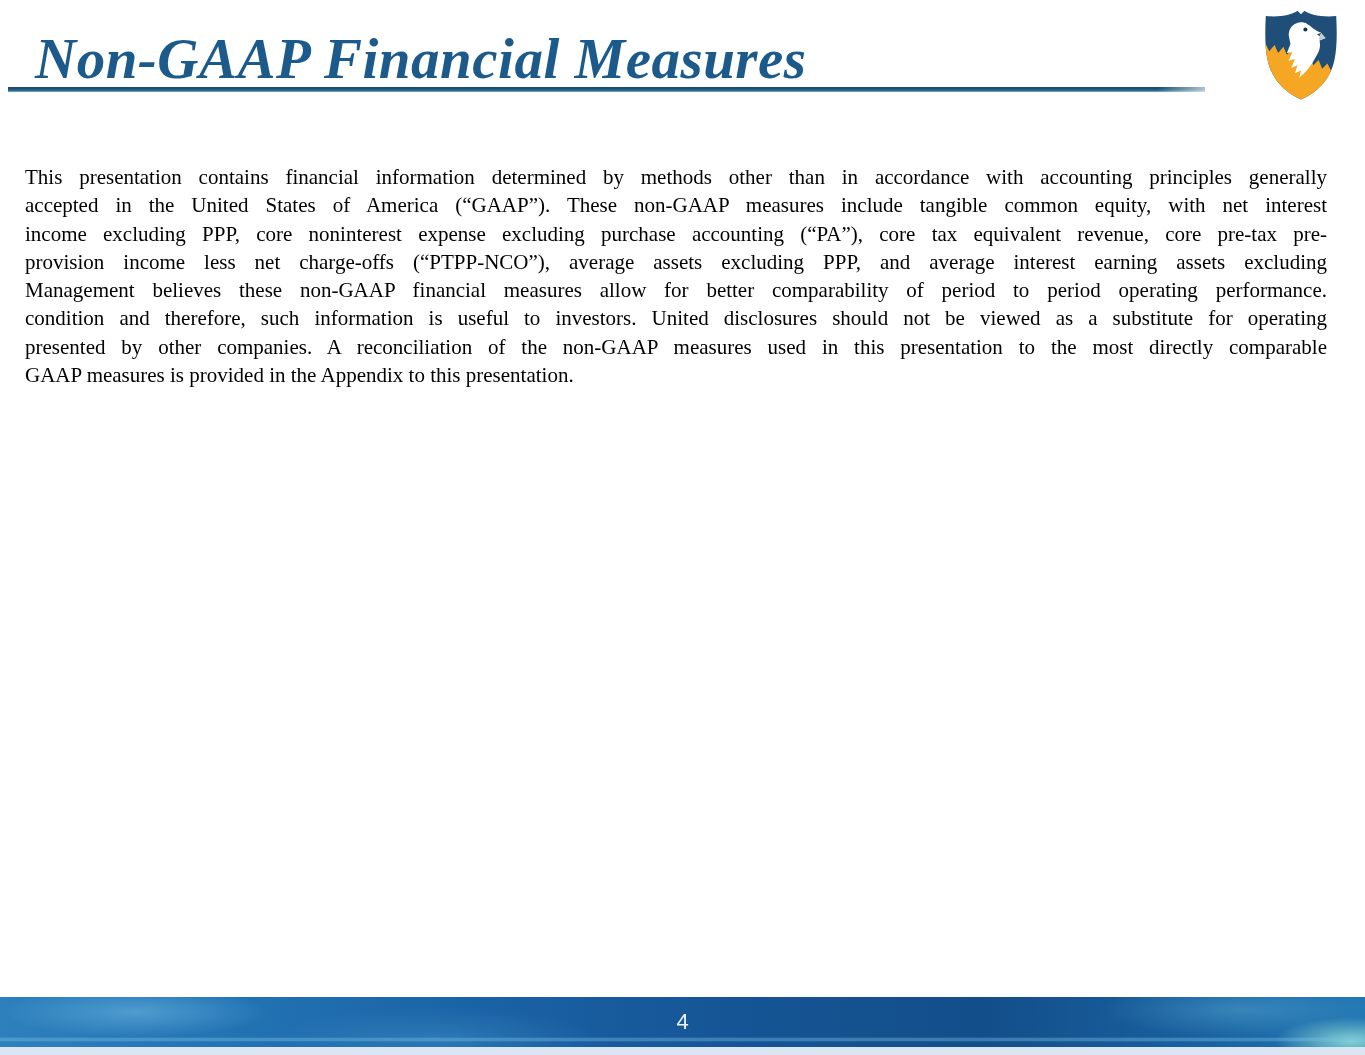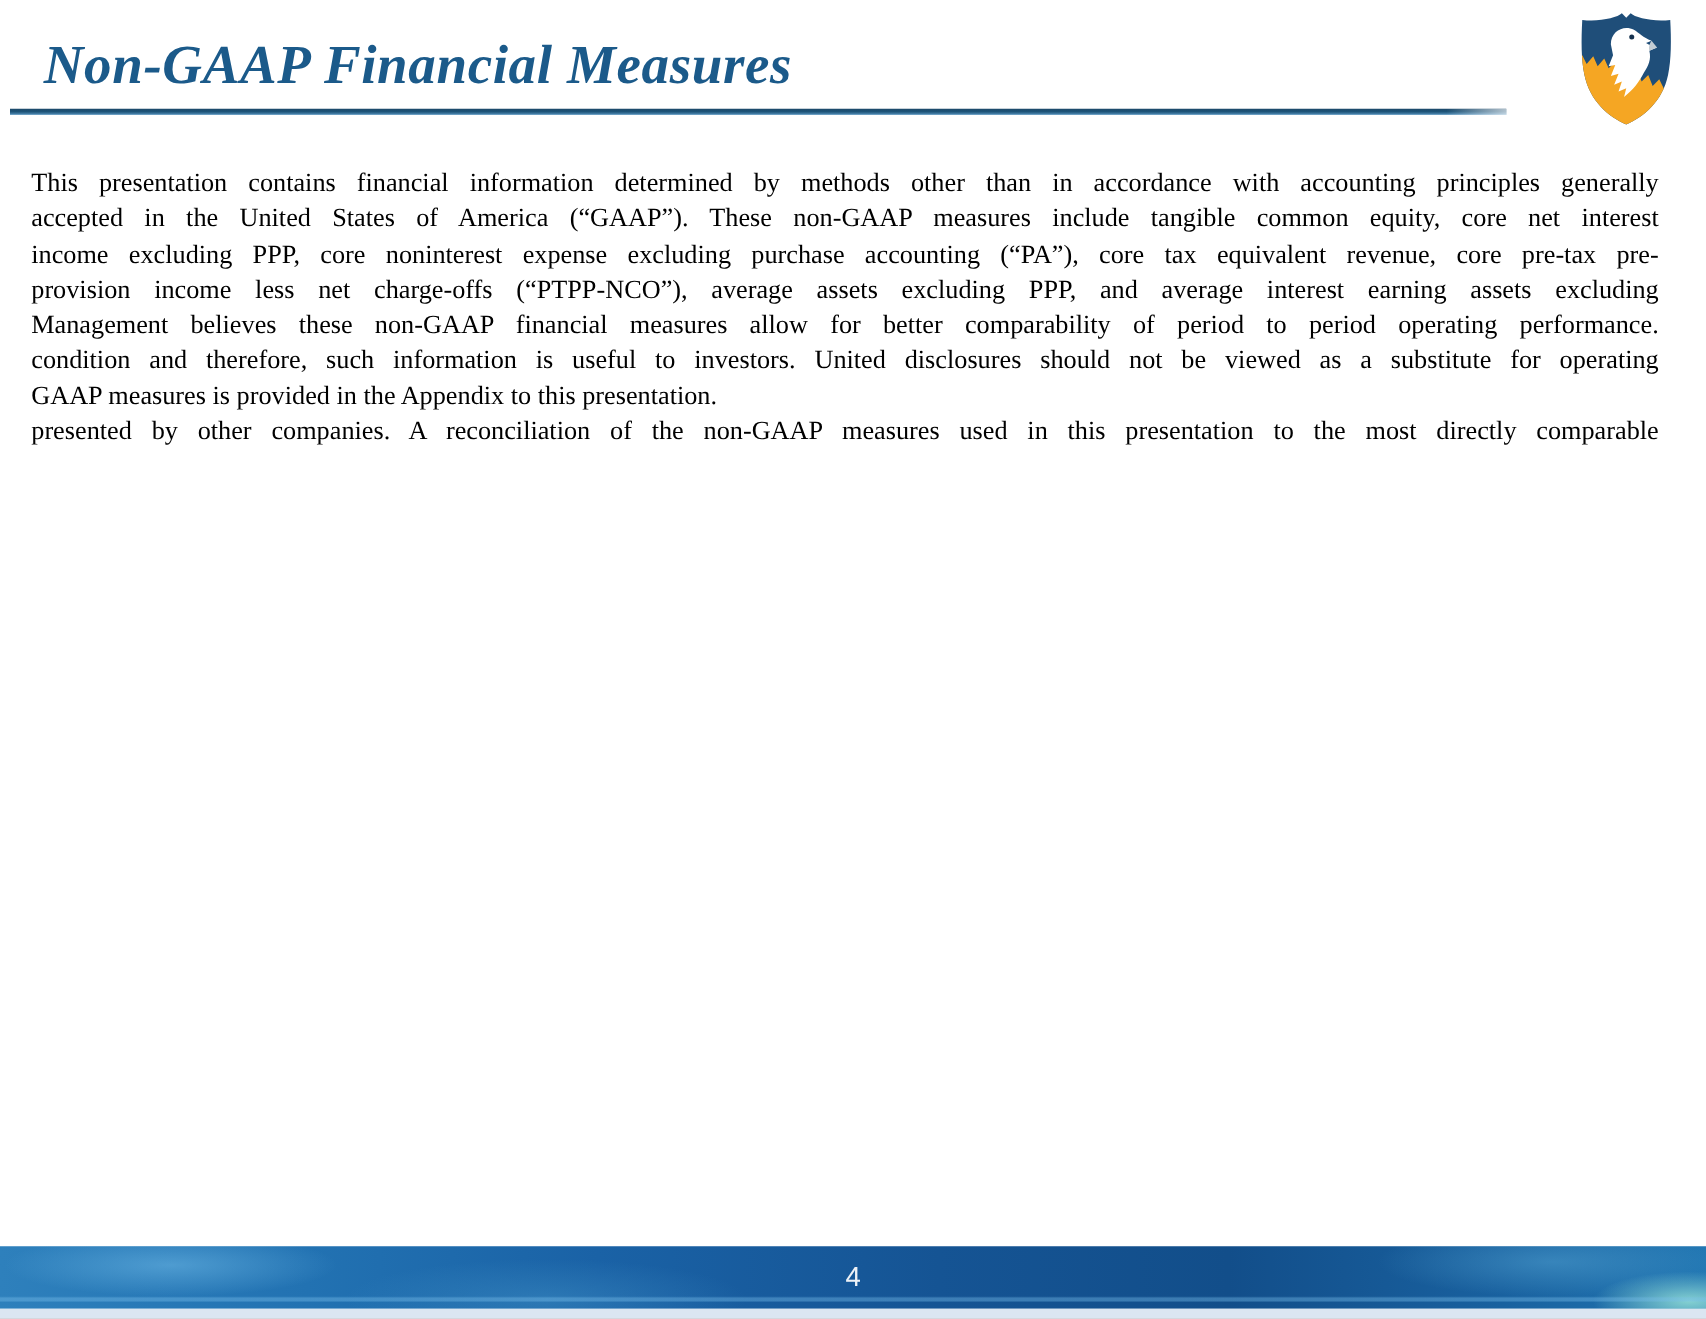--- a/index.html
+++ b/index.html
@@ -8,21 +8,21 @@
     width:1365px;height:1055px;
     background:#ffffff;
     overflow:hidden;
     font-family:"Liberation Serif", serif;
   }
   .slide-title{
     position:absolute;
     left:35px;top:26px;
     margin:0;
     font-family:"Liberation Serif", serif;
-    font-size:44px;
+    font-size:57px;
     font-weight:bold;
     font-style:italic;
     letter-spacing:.5px;
     color:var(--title-blue,#1b5a8a);
     white-space:nowrap;
   }
   .title-rule{
     position:absolute;
     left:8px;top:87px;
     width:1197px;height:5px;
@@ -36,21 +36,21 @@
     width:88px;height:102px;
   }
   .logo svg{width:100%;height:100%;display:block;}
   .logo-navy{fill:var(--logo-navy,#1f4e79);}
   .logo-gold{fill:var(--logo-gold,#f5a623);}
   .logo-white{fill:var(--logo-white,#ffffff);}
   .logo-eye{fill:#16324f;}
   .logo-beak{fill:#c3ccd3;}
   .body-text{
     position:absolute;
-    left:25px;top:132px;
+    left:25px;top:163px;
     width:1302px;
     font-size:21px;
     line-height:28.3px;
     color:var(--body-text,#000000);
   }
   .paragraph-line{
     text-align:justify;
     text-align-last:justify;
   }
   .paragraph-line.last{
@@ -102,27 +102,27 @@
         <path class="logo-gold" d="M0 52 L10 44 L14 52 L20 45 L24 54 L30 47 L34 56 L40 50 L44 60 L50 54 L54 64 L60 58 L64 68 L70 62 L74 72 L80 66 L84 74 L92 70 L100 76 L100 115 L0 115 Z"></path>
         <path class="logo-white" d="M36 34 C 36 22, 48 16, 57 21 C 62 24, 65 28, 73 31 L 68 33 C 71 35, 75 36, 78 37 L 71 40 C 73 48, 70 54, 66 60 C 62 68, 56 76, 48 82 L 50 74 L 43 77 L 46 68 L 39 71 L 43 61 L 36 63 L 40 53 L 34 54 L 38 44 Z"></path>
         <path class="logo-beak" d="M73 31 L 78 37 L 71 40 C 70 37, 71 34, 73 31 Z"></path>
         <circle class="logo-eye" cx="55" cy="27.5" r="2.3"></circle>
       </g>
     </svg>
   </div>
 
   <div class="body-text" id="body-text">
       <div class="paragraph-line">This presentation contains financial information determined by methods other than in accordance with accounting principles generally</div>
-      <div class="paragraph-line">accepted in the United States of America (“GAAP”). These non-GAAP measures include tangible common equity, core net interest</div>
+      <div class="paragraph-line">accepted in the United States of America (“GAAP”). These non-GAAP measures include tangible common equity, with net interest</div>
       <div class="paragraph-line">income excluding PPP, core noninterest expense excluding purchase accounting (“PA”), core tax equivalent revenue, core pre-tax pre-</div>
       <div class="paragraph-line">provision income less net charge-offs (“PTPP-NCO”), average assets excluding PPP, and average interest earning assets excluding</div>
       <div class="paragraph-line">Management believes these non-GAAP financial measures allow for better comparability of period to period operating performance.</div>
       <div class="paragraph-line">condition and therefore, such information is useful to investors. United disclosures should not be viewed as a substitute for operating</div>
+      <div class="paragraph-line">presented by other companies. A reconciliation of the non-GAAP measures used in this presentation to the most directly comparable</div>
       <div class="paragraph-line last">GAAP measures is provided in the Appendix to this presentation.</div>
-      <div class="paragraph-line">presented by other companies. A reconciliation of the non-GAAP measures used in this presentation to the most directly comparable</div>
     </div>
 
   <div class="footer-bar">
     <span class="page-number">4</span>
   </div>
   <div class="footer-strip"></div>
 
 </div>
 
 </body></html>

